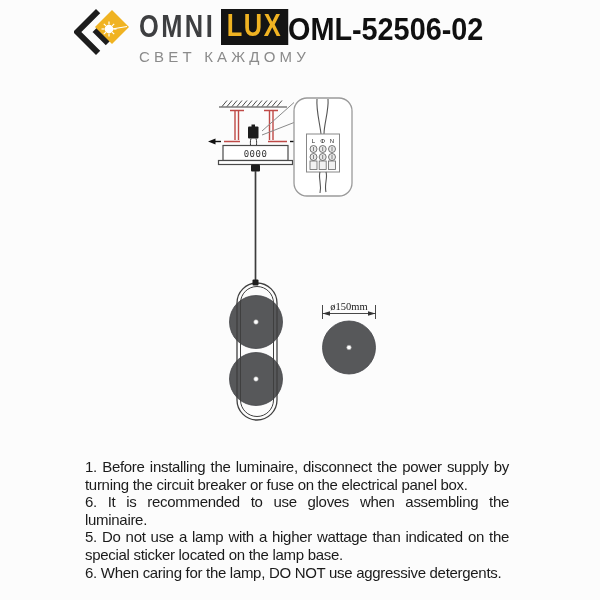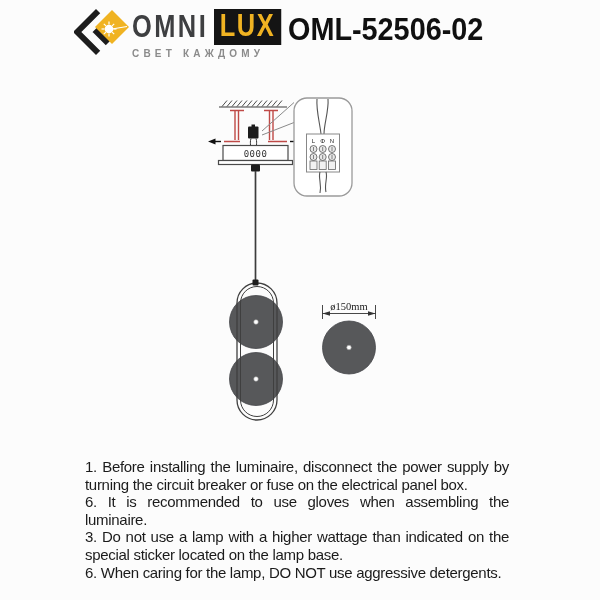--- a/index.html
+++ b/index.html
@@ -2,26 +2,26 @@
 <html><head>
 <meta charset="utf-8">
 <style>
   html,body{margin:0;padding:0;}
   .page{position:relative;width:600px;height:600px;background:#fcfcfc;overflow:hidden;
         font-family:"Liberation Sans",sans-serif;}
 
   
   .logo{position:absolute;left:74px;top:5px;display:flex;align-items:flex-start;}
   .logo-icon{width:58px;height:54px;}
-  .brandtext{margin-left:0;padding-top:4px;}
+  .brandtext{margin-left:7px;padding-top:4px;}
   .brand-row{display:flex;align-items:center;transform:scaleX(0.82);transform-origin:0 0;white-space:nowrap;}
   .brand-omni{font-size:31px;font-weight:800;color:#3e3f41;letter-spacing:3px;}
   .brand-lux{background:#141414;color:#f0b322;font-size:31px;font-weight:800;
              padding:0 7px 2px 7px;margin-left:7px;letter-spacing:2px;line-height:34px;}
-  .brand-tagline{margin-top:3px;font-size:10px;font-weight:700;color:#8b8b8b;letter-spacing:4.2px;white-space:nowrap;}
+  .brand-tagline{margin-top:3px;font-size:15px;font-weight:400;color:#8b8b8b;letter-spacing:4.2px;white-space:nowrap;}
   .model{position:absolute;left:288px;top:11px;font-size:32px;font-weight:800;color:#101010;
          transform:scaleX(0.9);transform-origin:0 0;white-space:nowrap;}
 
   
   .diagram{position:absolute;left:0;top:0;width:600px;height:600px;}
 
   
   .instructions{position:absolute;left:85px;top:458px;width:424px;color:#1b1b1b;}
   .instructions p{margin:0;font-size:15px;line-height:17.6px;letter-spacing:-0.3px;
                   text-align:justify;}
@@ -160,17 +160,17 @@
       </g>
       <polygon points="322.5,313.5 330,311.2 330,315.8" fill="#333"></polygon>
       <polygon points="375.5,313.5 368,311.2 368,315.8" fill="#333"></polygon>
       <text x="349" y="310" text-anchor="middle" font-size="10.5" fill="#1a1a1a" font-family="Liberation Serif, serif">ø150mm</text>
     </g>
   </svg>
 
   <div class="instructions">
     <p>1. Before installing the luminaire, disconnect the power supply by turning the circuit breaker or fuse on the electrical panel box.</p>
     <p>6. It is recommended to use gloves when assembling the luminaire.</p>
-    <p>3. Do not use a lamp with a higher wattage than indicated on the special sticker located on the lamp base.</p>
+    <p>5. Do not use a lamp with a higher wattage than indicated on the special sticker located on the lamp base.</p>
     <p>6. When caring for the lamp, DO NOT use aggressive detergents.</p>
   </div>
 
 </div>
 
 </body></html>

